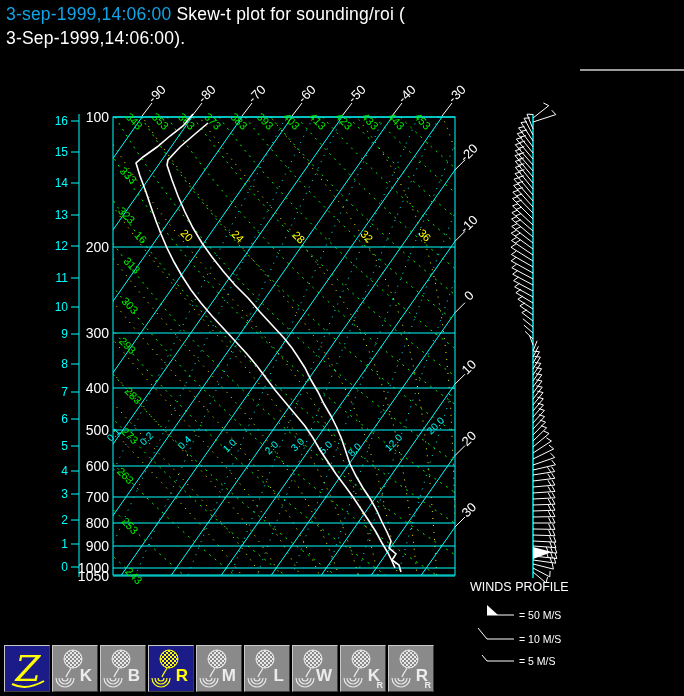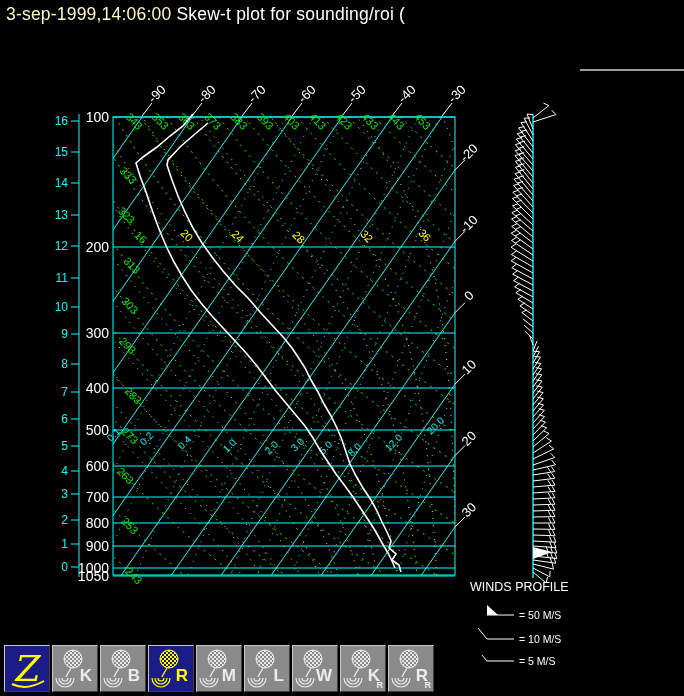--- a/index.html
+++ b/index.html
@@ -1,36 +1,37 @@
 <!DOCTYPE html>
 <html><head>
 <meta charset="utf-8">
 <style>
   html,body{margin:0;padding:0;background:#000;}
   body{width:684px;height:696px;position:relative;overflow:hidden;
        font-family:"Liberation Sans",sans-serif;}
   .title{position:absolute;left:6px;top:2px;z-index:2;color:#fff;
          font-size:17.5px;line-height:24px;letter-spacing:0.2px;}
-  .t-yellow{color:#fef9c3;}
+  .t-yellow{color:#0ea5e9;}
   #plot{position:absolute;left:0;top:0;z-index:1;}
   .toolbar{position:absolute;left:4px;top:645px;display:flex;gap:2px;z-index:2;}
   .tbtn{width:46px;height:47px;background:#8a8a8a;position:relative;box-sizing:border-box;
         border-top:1px solid #c9c9c9;border-left:1px solid #c9c9c9;
         border-right:1px solid #3f3f3f;border-bottom:1px solid #3f3f3f;cursor:pointer;}
   .tbtn.navy{background:#1c1c88;}
   .blet{position:absolute;right:5px;bottom:5px;font-size:17px;font-weight:bold;color:#ececec;}
   .bsub{position:absolute;right:2px;bottom:1px;font-size:9px;font-weight:bold;color:#ececec;}
   .tbtn.navy .blet,.tbtn.navy .bsub{color:#ffff00;}
   .icon-svg{position:absolute;left:1px;top:2px;}
 </style>
 </head>
 <body>
 
 <div class="title">
   <div><span class="t-yellow">3-sep-1999,14:06:00</span><span> Skew-t plot for sounding/roi (</span></div>
+  <div>3-Sep-1999,14:06:00).</div>
 </div>
 
 <svg id="plot" width="684" height="696">
     <defs>
       <clipPath id="pc">
         <rect x="113" y="117" width="342" height="458"></rect>
       </clipPath>
     </defs>
     <line x1="580" y1="70" x2="684" y2="70" stroke="#9a9a9a" stroke-width="2"></line>
     <g clip-path="url(#pc)">

